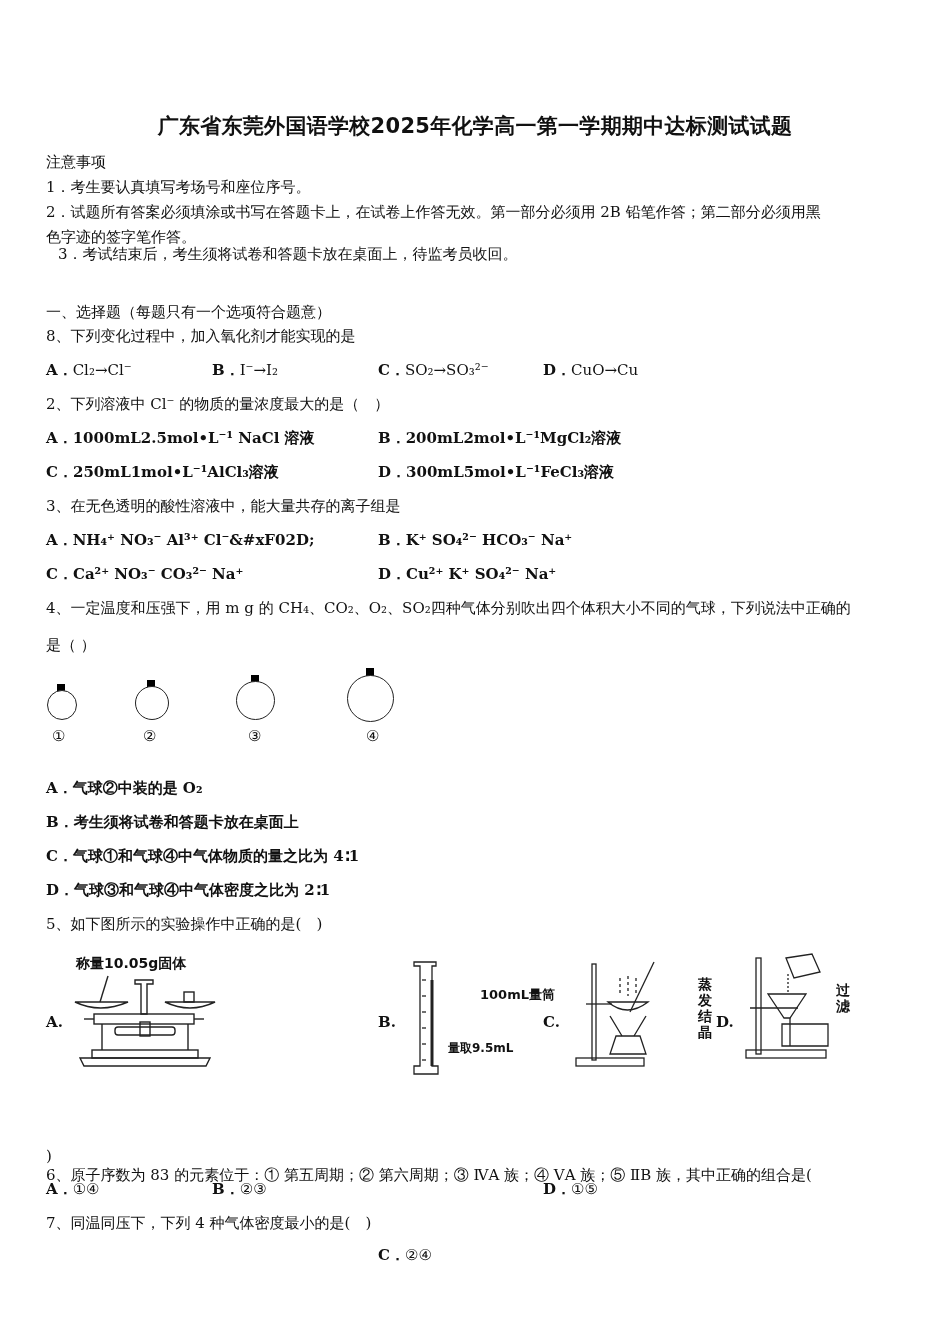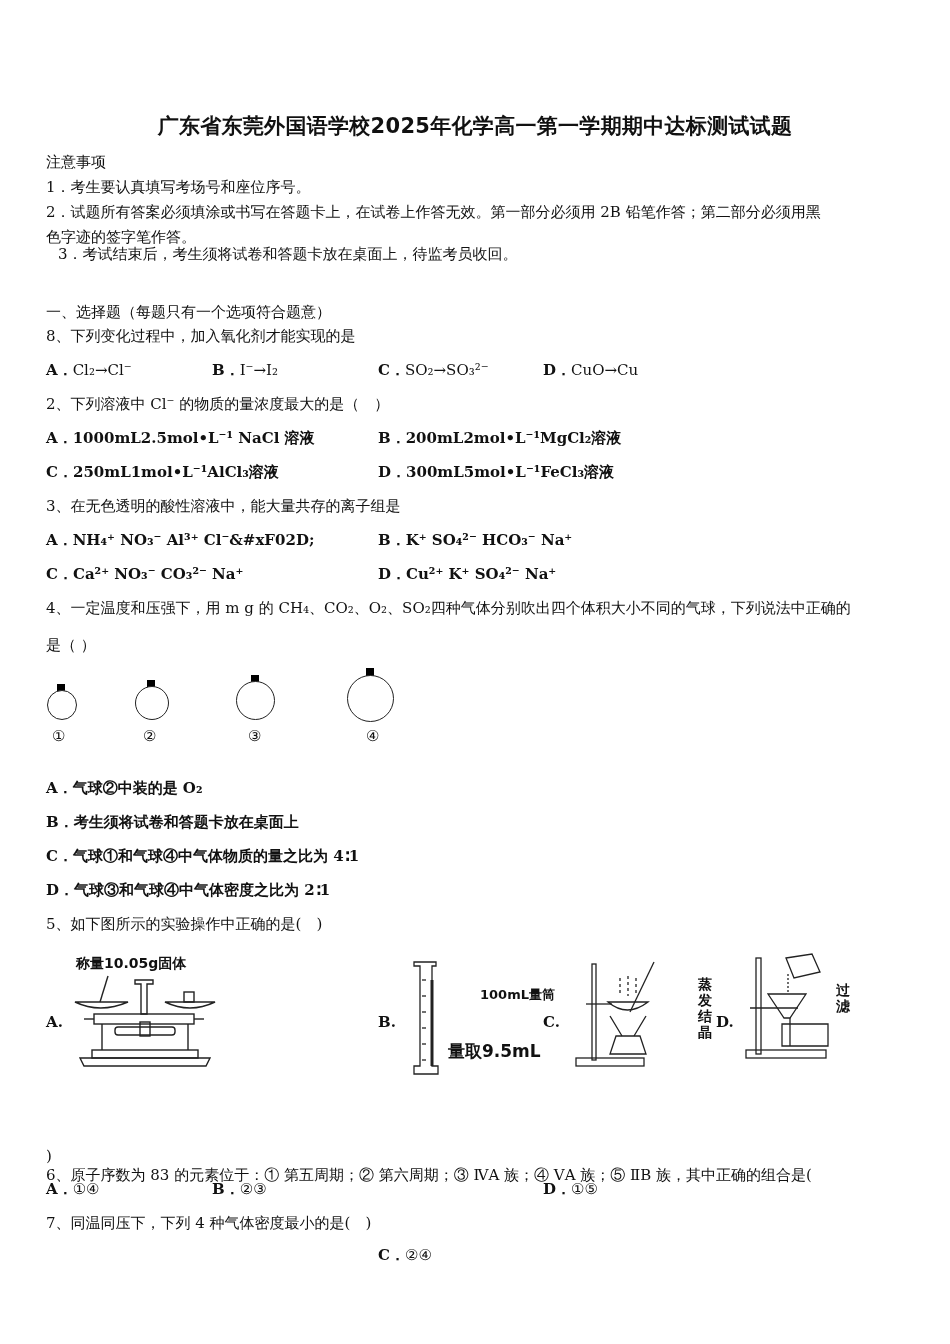--- a/index.html
+++ b/index.html
@@ -104,21 +104,21 @@
     <line x1="20" y1="20" x2="20" y2="106" stroke-width="3"></line>
     <line x1="10" y1="20" x2="14" y2="20"></line>
       <line x1="10" y1="36" x2="14" y2="36"></line>
     <line x1="10" y1="52" x2="14" y2="52"></line>
       <line x1="10" y1="68" x2="14" y2="68"></line>
     <line x1="10" y1="84" x2="14" y2="84"></line>
       <line x1="10" y1="100" x2="14" y2="100"></line>
   </g>
 </svg>
 <div class="abs b" style="left:448px;top:986px;font-size:13px;font-family:'DejaVu Sans',sans-serif;margin-left:32px;">100mL量筒</div>
-<div class="abs b" style="left:448px;top:1040px;font-size:17px;font-family:'DejaVu Sans',sans-serif;">量取9.5mL</div>
+<div class="abs b" style="left:448px;top:1040px;font-size:12px;font-family:'DejaVu Sans',sans-serif;">量取9.5mL</div>
 
 <div class="abs opt b" style="left:543px;top:1012px;">C.</div>
 <svg style="left:572px;top:958px;" width="95" height="112" viewBox="0 0 95 112">
   <g fill="none" stroke="#222" stroke-width="1.3">
     <rect x="20" y="6" width="4" height="96"></rect>
     <rect x="4" y="100" width="68" height="8"></rect>
     <line x1="14" y1="46" x2="40" y2="46"></line>
     <path d="M36 44 Q 55 60 76 44 Z"></path>
     <line x1="82" y1="4" x2="58" y2="54"></line>
     <path d="M38 58 L 50 78 M 74 58 L 62 78"></path>

